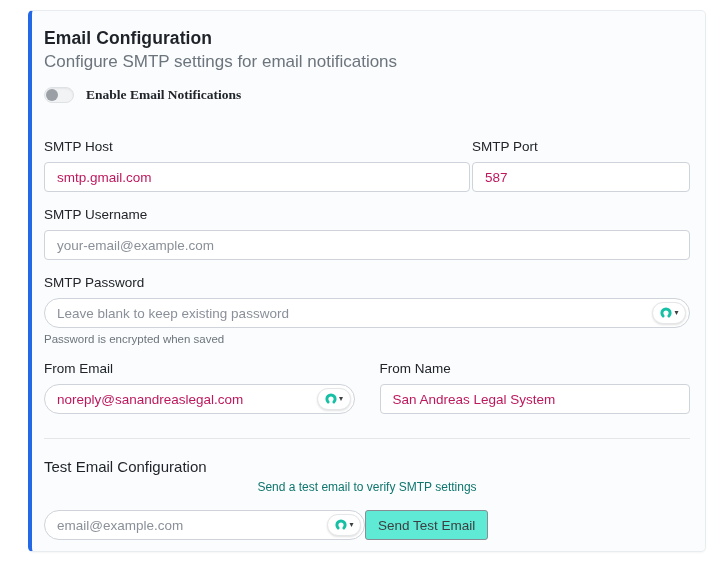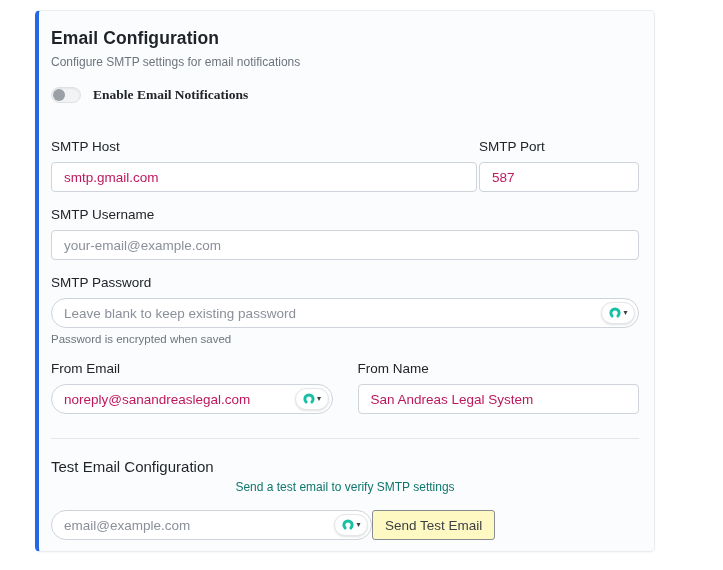--- a/index.html
+++ b/index.html
@@ -4,36 +4,36 @@
 <style>
   * { box-sizing: border-box; margin: 0; padding: 0; }
   html, body {
     width: 723px; height: 570px;
     background: #ffffff;
     font-family: "Liberation Sans", "DejaVu Sans", sans-serif;
     overflow: hidden;
   }
   .card {
     position: absolute;
-    left: 35px; top: 10px;
-    width: 620px; height: 542px;
+    left: 28px; top: 10px;
+    width: 678px; height: 542px;
     background: #fbfcfd;
     border: 1px solid #e9ecef;
     border-left: 4px solid #2468e5;
     border-radius: 5px;
     box-shadow: 0 1px 2px rgba(0,0,0,0.04);
     padding: 16px 15px 14px 12px;
   }
   .card-title {
     font-size: 17.5px; font-weight: 700; color: #1f2329;
     line-height: 22px; letter-spacing: .1px;
   }
   .card-subtitle {
     margin-top: 5px;
-    font-size: 12px; color: #6c757d; line-height: 16px;
+    font-size: 17px; color: #6c757d; line-height: 16px;
   }
   .toggle-row {
     margin-top: 16px;
     display: flex; align-items: center; gap: 12px; height: 18px; font-family: Liberation Serif, serif;
   }
   .switch {
     position: relative;
     width: 30px; height: 16px;
     background: #f1f3f4;
     border: 1px solid #dfe2e5;
@@ -99,21 +99,21 @@
     margin: 24px 0 18px 0;
   }
   .test-title { font-size: 15px; font-weight: 400; color: #1f2329; line-height: 19px; }
   .test-subtitle { margin-top: 4px; font-size: 12px; color: #0f766e; line-height: 15px; text-align: center; }
   .test-row { margin-top: 15px; display: flex; align-items: center; gap: 0; }
   .test-input-wrap { flex: 0 0 321px; }
 
   .send-btn {
     height: 30px;
     padding: 0 12px;
-    background: #fef9c3;
+    background: #5eead4;
     border: 1px solid #878d93;
     border-radius: 3px;
     font-family: "Liberation Sans", "DejaVu Sans", sans-serif;
     font-size: 13.5px; color: #3c4043;
     cursor: pointer;
     white-space: nowrap;
   }
 </style>
 </head>
 <body>

